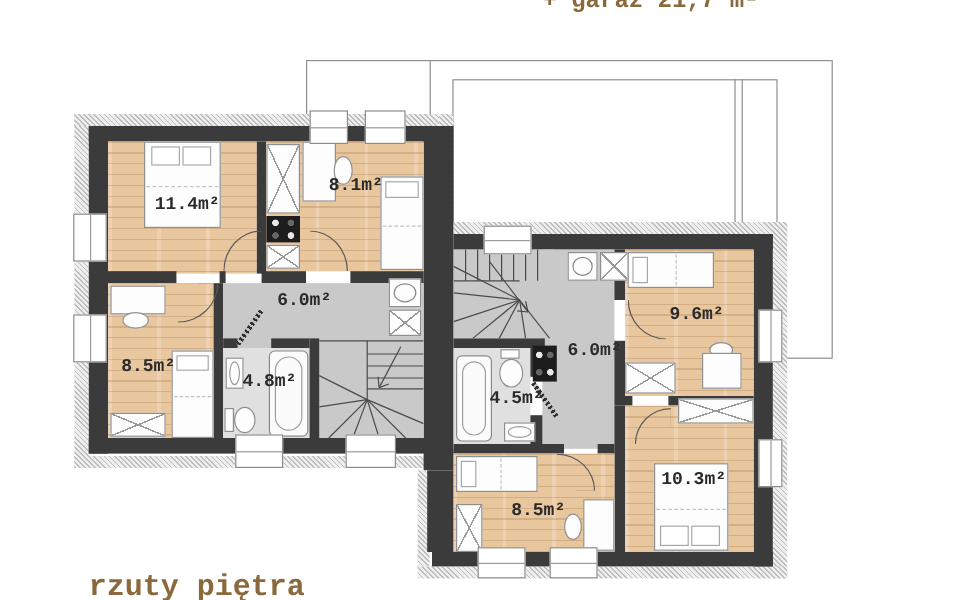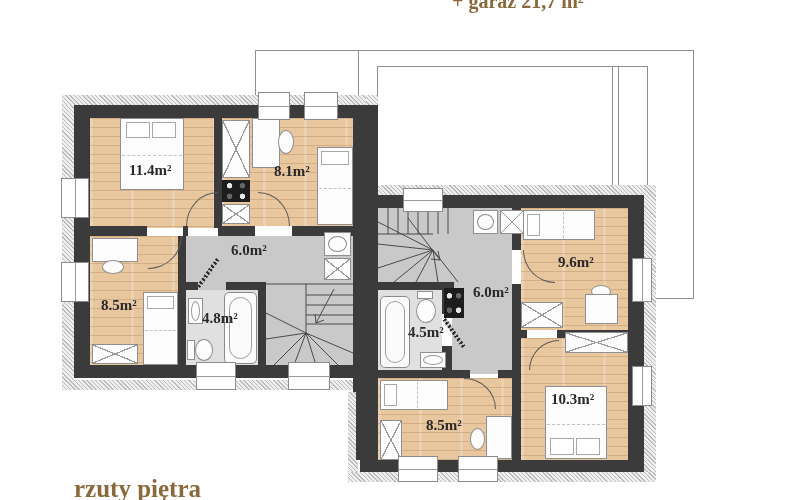--- a/index.html
+++ b/index.html
@@ -1,17 +1,17 @@
 <!DOCTYPE html>
 <html><head>
 <meta charset="utf-8">
 <style>
   html,body{margin:0;padding:0;background:#fff}
   #canvas{position:relative;width:800px;height:500px;background:#ffffff;overflow:hidden;
-          font-family:Liberation Serif, serif}
+          font-family:Liberation Mono, monospace}
   .abs{position:absolute}
   .hatch{background:repeating-linear-gradient(45deg,#bdbdbd 0 1px,#eeeeee 1px 3px)}
   .wall{background:#3b3b3b}
   .wood{background-color:#e8c79f;
         background-image:repeating-linear-gradient(180deg,rgba(150,100,55,.25) 0 1px,rgba(0,0,0,0) 1px 9px),
                          repeating-linear-gradient(90deg,rgba(255,255,255,.20) 0 3px,rgba(0,0,0,0) 3px 41px)}
   .gray{background:#c9c9c9}
   .bathfloor{background:#e0e0e0}
   .furn{background:#fdfdfd;border:1px solid #909090;box-sizing:border-box}
   .pillow{background:#ffffff;border:1px solid #a8a8a8;box-sizing:border-box}
@@ -141,21 +141,21 @@
   <div class="abs leaf" style="left:206px;top:256px;width:4px;height:34px;transform:rotate(35deg)"></div>
 
   <div class="abs winv" style="left:61px;top:178px;width:28px;height:40px"></div>
   <div class="abs winv" style="left:61px;top:262px;width:28px;height:40px"></div>
   <div class="abs winh" style="left:258px;top:92px;width:32px;height:28px"></div>
   <div class="abs winh" style="left:304px;top:92px;width:34px;height:28px"></div>
   <div class="abs winh" style="left:196px;top:362px;width:40px;height:28px"></div>
   <div class="abs winh" style="left:288px;top:362px;width:42px;height:28px"></div>
 
   <div class="abs lbl" style="left:129px;top:162px">11.4m²</div>
-  <div class="abs lbl" style="left:274px;top:163px">8.1m²</div>
+  <div class="abs lbl" style="left:274px;top:146px">8.1m²</div>
   <div class="abs lbl" style="left:101px;top:297px">8.5m²</div>
   <div class="abs lbl" style="left:231px;top:242px">6.0m²</div>
   <div class="abs lbl" style="left:202px;top:310px">4.8m²</div>
 
   <div class="abs hatch" style="left:378px;top:185px;width:278px;height:10px"></div>
   <div class="abs hatch" style="left:644px;top:185px;width:12px;height:297px"></div>
   <div class="abs hatch" style="left:348px;top:472px;width:308px;height:10px"></div>
   <div class="abs hatch" style="left:348px;top:392px;width:10px;height:80px"></div>
 
   <div class="abs wall" style="left:378px;top:195px;width:266px;height:13px"></div>

